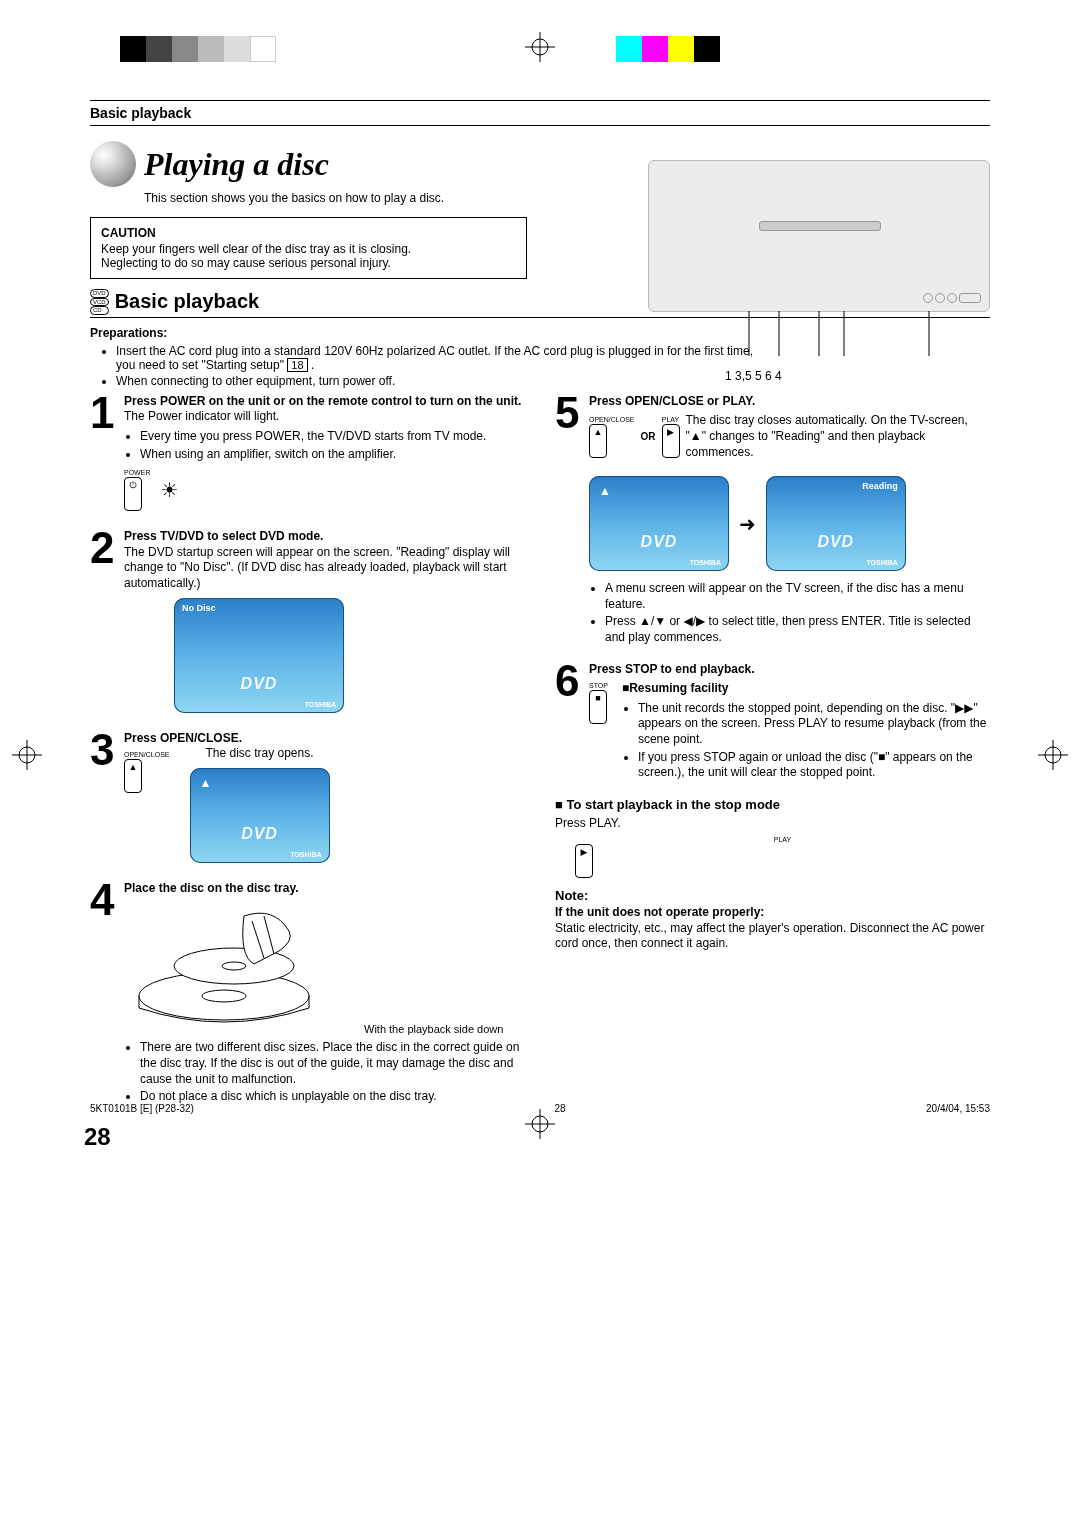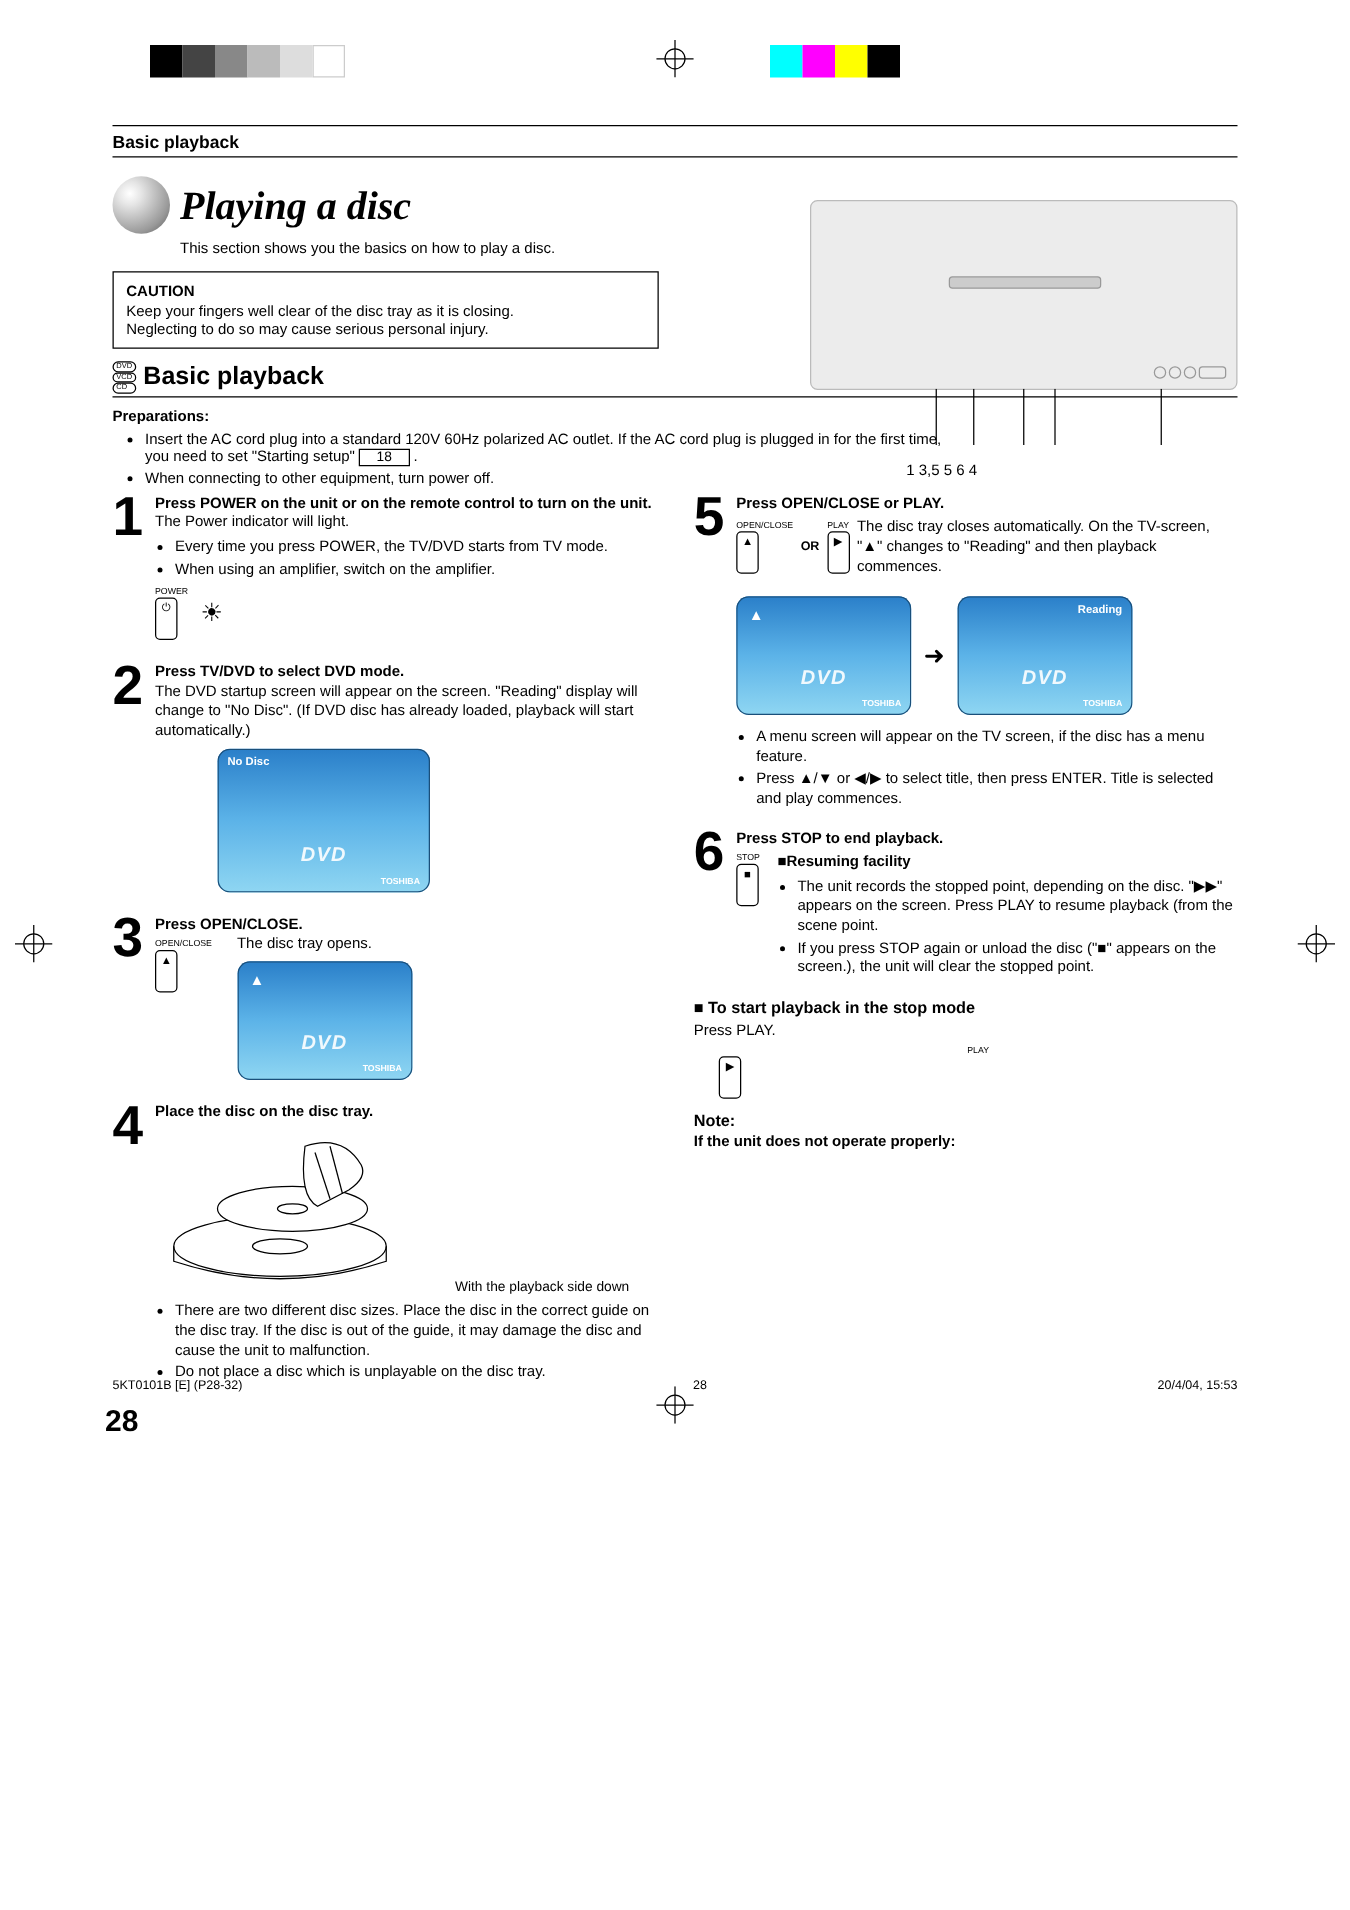--- a/index.html
+++ b/index.html
@@ -88,21 +88,21 @@
   .remote-btn-lbl { font-size:7px; text-align:center;}
   .light-icon { font-size:20px;}
   .or-label { font-size:10px; font-weight:bold;}
   .arrow-right { font-size:20px; margin:0 10px;}
   .tv-row { display:flex; align-items:center;}
   .disc-illus { width:230px; height:140px; background:#fff; border:none;}
   .ref-labels { font-size:11px; }
   .device { width:340px; height:150px; background:#ececec; border:1px solid #bbb; border-radius:6px; position:absolute; top:60px; right:0;}
   .device .slot { position:absolute; width:120px; height:8px; background:#ccc; border:1px solid #999; border-radius:3px; top:60px; left:110px;}
   .device .leaders { position:absolute; bottom:-72px; left:76px; font-size:12px;}
-  .page-num-box { display:inline-block; border:1px solid #000; padding:0 13px; font-size:11px;}
+  .page-num-box { display:inline-block; border:1px solid #000; padding:0 3px; font-size:11px;}
   .big-page { font-size:24px; font-weight:bold; position:absolute; bottom:-55px; left:-6px;}
   .hr { border-top:1px solid #000; margin-top:30px;}
   .footer { position:absolute; bottom:50px; left:90px; width:900px; display:flex; justify-content:space-between; font-size:10px;}
   .sub-hd { font-weight:bold; font-size:13px; margin:8px 0 2px 0;}
   .note-hd { font-weight:bold; font-size:13px; margin-top:10px;}
   .step5-or { display:flex; align-items:center; gap:6px; margin:4px 0;}
 </style>
 </head>
 <body>
 
@@ -236,21 +236,21 @@
         <div class="step">
           <div class="step-num">3</div>
           <div class="step-body">
             <span class="sh">Press OPEN/CLOSE.</span>
             <div style="display:flex; align-items:flex-start; gap:20px;">
               <div style="text-align:center; margin-top:4px;">
                 <div class="remote-btn-lbl">OPEN/CLOSE</div>
                 <div class="remote-btn">▲</div>
               </div>
               <div>
-                <div style="margin-bottom:4px;">The disc tray opens.</div>
+                <div style="margin-bottom:4px;text-align:center;">The disc tray opens.</div>
                 <div class="tv-screen tv-small">
                   <div class="eject">▲</div>
                   <div class="dvd-logo">DVD</div>
                   <div class="brand">TOSHIBA</div>
                 </div>
               </div>
             </div>
           </div>
         </div>
 
@@ -340,20 +340,21 @@
 
         <div class="sub-hd">■ To start playback in the stop mode</div>
         <div>Press PLAY.</div>
         <div style="text-align:left; margin:4px 0 0 20px;">
           <div class="remote-btn-lbl">PLAY</div>
           <div class="remote-btn">▶</div>
         </div>
 
         <div class="note-hd">Note:</div>
         <div class="sh" style="font-weight:bold;">If the unit does not operate properly:</div>
+        <div>Static electricity, etc., may affect the player's operation. Disconnect the AC power cord once, then connect it again.</div>
       </div>
     </div>
 
     <div class="hr"></div>
   </div>
 
   <div class="footer">
     <span>5KT0101B [E] (P28-32)</span>
     <span>28</span>
     <span>20/4/04, 15:53</span>

